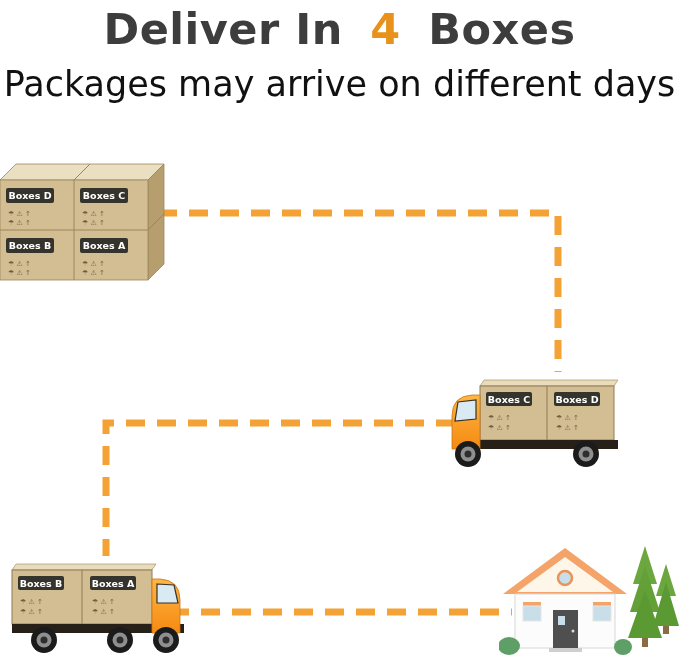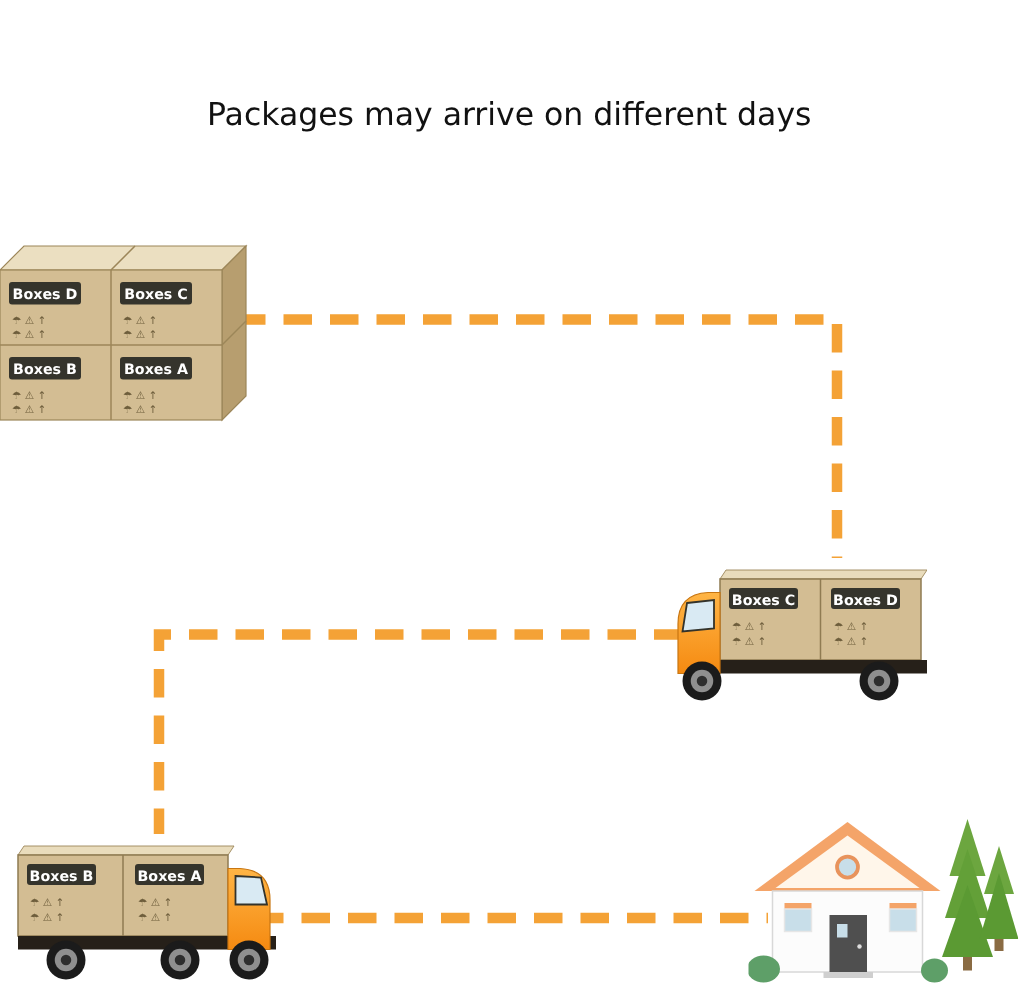--- a/index.html
+++ b/index.html
@@ -2,36 +2,41 @@
 <html><head>
 <meta charset="utf-8">
 <style>
   html,body{margin:0;padding:0;background:#fff;}
   .canvas{position:relative;width:679px;height:662px;background:#fff;overflow:hidden;
           font-family:"DejaVu Sans","Liberation Sans",sans-serif;}
   .title{position:absolute;top:4px;left:0;right:0;text-align:center;
          font-size:43px;font-weight:700;color:#3d3d3d;letter-spacing:0.5px;}
   .title .count{color:#E8921B;padding:0 12px;}
   .subtitle{position:absolute;top:64px;left:0;right:0;text-align:center;
-            font-size:21px;font-weight:400;color:#111;}
+            font-size:35px;font-weight:400;color:#111;}
   svg{position:absolute;display:block;}
   .route{left:0;top:0;}
   .stack{left:0;top:148px;}
   .truck1{left:416px;top:374px;}
   .truck2{left:6px;top:556px;}
   .house{left:499px;top:536px;}
   text.plate{font-size:9.5px;font-weight:700;fill:#fff;text-anchor:middle;
              font-family:"DejaVu Sans","Liberation Sans",sans-serif;}
   text.marks{font-size:7px;fill:#6E5E3C;font-family:"DejaVu Sans","Liberation Sans",sans-serif;}
 </style>
 </head>
 <body>
 
 <div class="canvas">
 
+  <div class="title">
+    <span>Deliver In</span>
+    <span class="count">4</span>
+    <span>Boxes</span>
+  </div>
 
   <div class="subtitle">Packages may arrive on different days</div>
 
   <svg class="route" width="679" height="662" viewBox="0 0 679 662">
     <path d="M158 213 L558 213 L558 372" fill="none" stroke="#F4A236" stroke-width="7" stroke-dasharray="19 12"></path>
     <path d="M455 423 L106 423 L106 556" fill="none" stroke="#F4A236" stroke-width="7" stroke-dasharray="19 12"></path>
     <path d="M170 612 L512 612" fill="none" stroke="#F4A236" stroke-width="7" stroke-dasharray="19 12"></path>
   </svg>
 
   <svg class="stack" width="168" height="140" viewBox="0 0 168 140">

